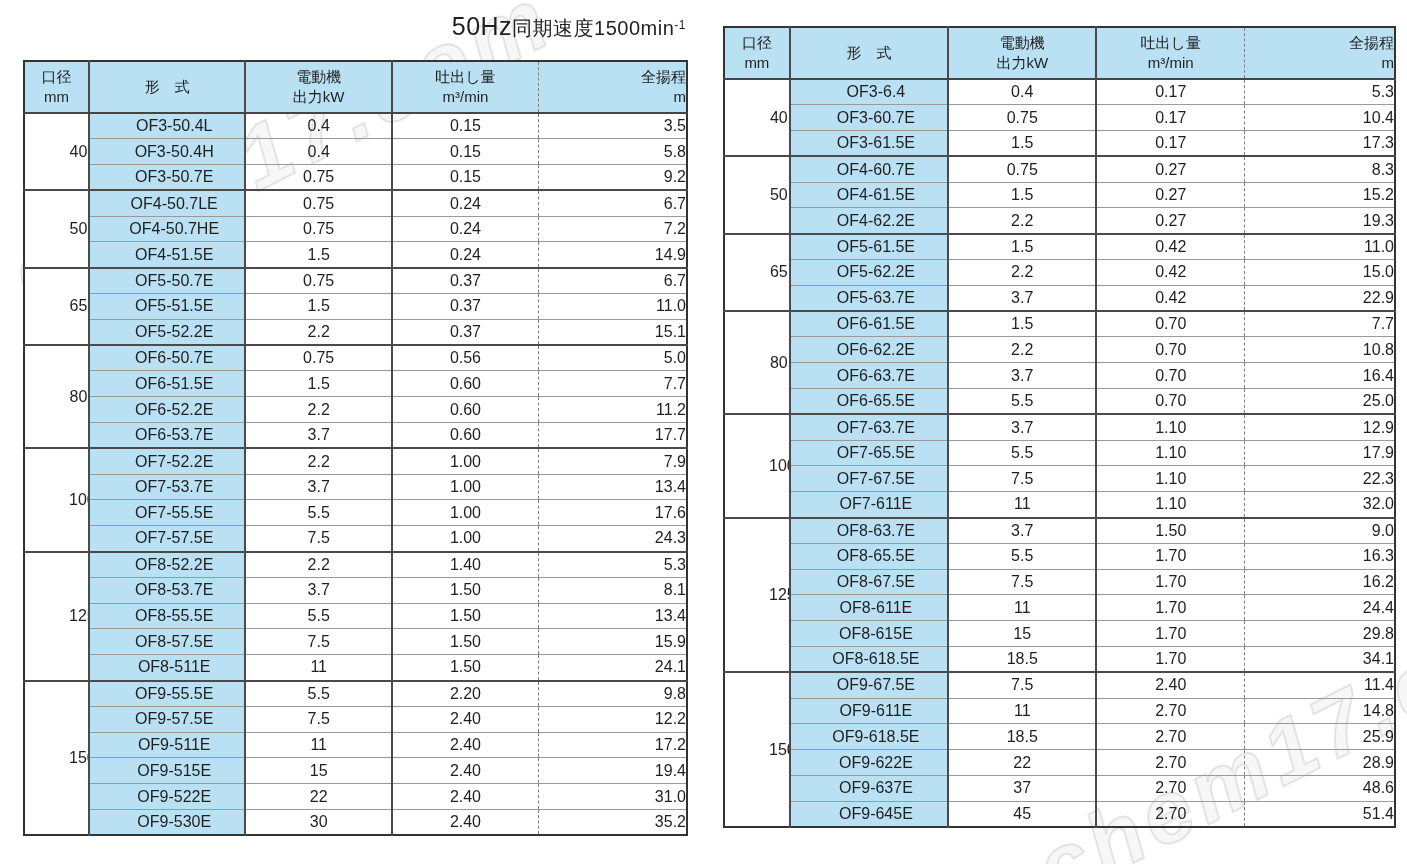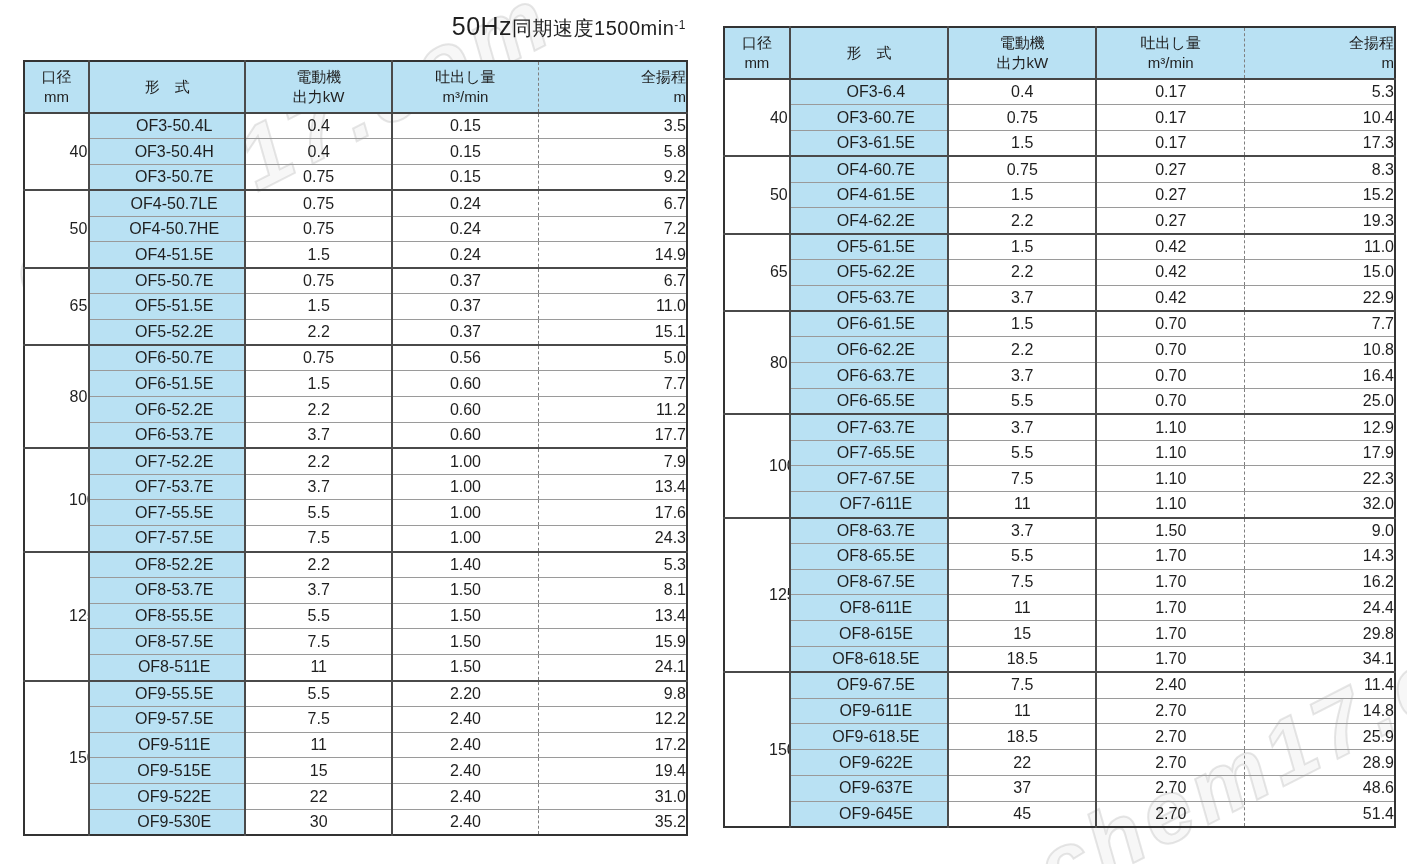--- a/index.html
+++ b/index.html
@@ -455,21 +455,21 @@
             <td class="bore" rowspan="6">125</td>
             <td class="model vline">OF8-63.7E</td>
             <td class="vline">3.7</td>
             <td class="vline">1.50</td>
             <td class="vdash">9.0</td>
           </tr>
           <tr class="inner">
             <td class="model vline">OF8-65.5E</td>
             <td class="vline">5.5</td>
             <td class="vline">1.70</td>
-            <td class="vdash">14.3</td>
+            <td class="vdash">16.3</td>
           </tr>
           <tr class="inner">
             <td class="model vline">OF8-67.5E</td>
             <td class="vline">7.5</td>
             <td class="vline">1.70</td>
             <td class="vdash">16.2</td>
           </tr>
           <tr class="inner">
             <td class="model vline">OF8-611E</td>
             <td class="vline">11</td>

